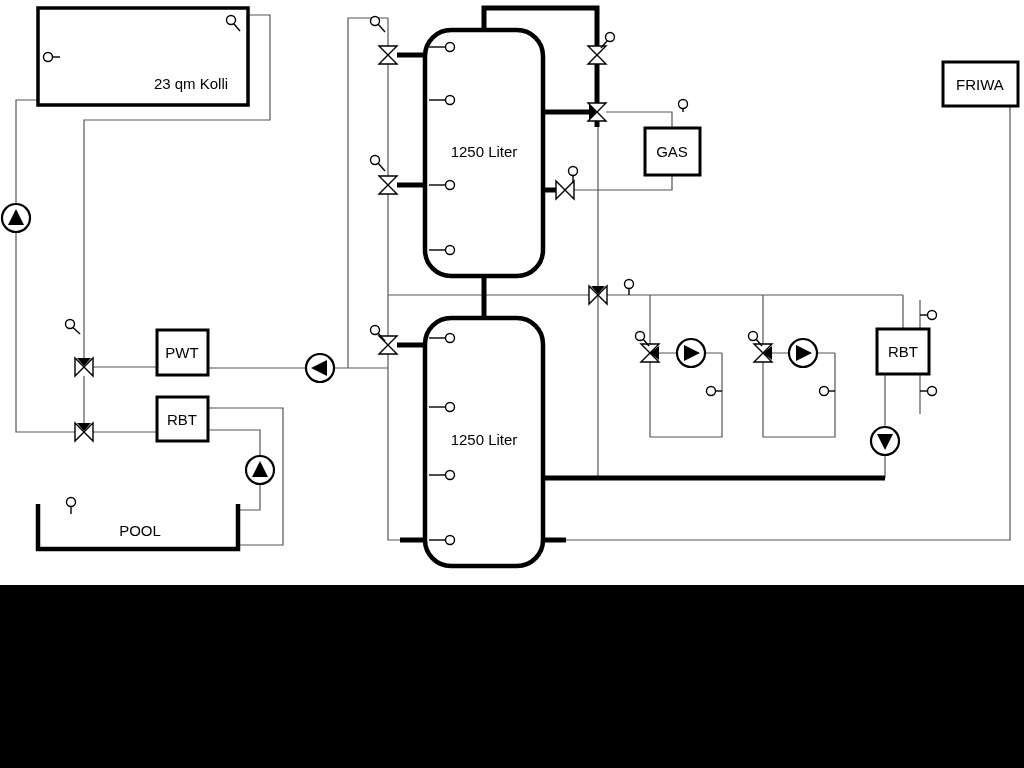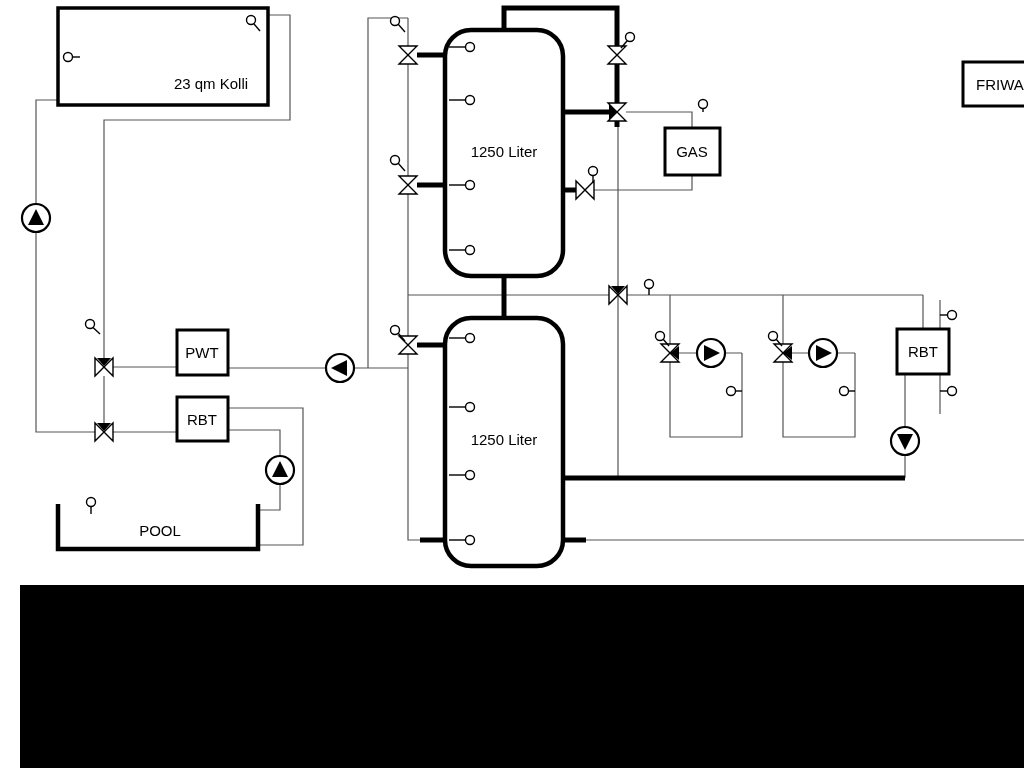--- a/index.html
+++ b/index.html
@@ -1,17 +1,17 @@
 <!DOCTYPE html>
 <html><head>
 <meta charset="utf-8">
 <style>
   html,body{margin:0;padding:0;background:#fff;}
   body{width:1024px;height:768px;overflow:hidden;font-family:"Liberation Sans",sans-serif;}
-  #stage{position:relative;width:920px;height:768px;background:#a16207;margin-left:20px;}
+  #stage{position:relative;width:920px;height:768px;background:#a16207;}
   svg{position:absolute;left:0;top:0;}
   svg text{font-family:"Liberation Sans",sans-serif;font-size:15px;fill:#000;}
   .thin{stroke:#555;stroke-width:1.2;fill:none;}
   .thick{stroke:#000;stroke-width:5;fill:none;}
   .boxline{fill:#fff;stroke:#000;}
   .valve{fill:#fff;stroke:#000;stroke-width:1.4;}
   .valve-fill{fill:#000;stroke:none;}
   .pump-c{fill:#fff;stroke:#000;stroke-width:2.2;}
   .pump-t{fill:#000;stroke:none;}
   .sens{fill:#fff;stroke:#000;stroke-width:1.4;}

